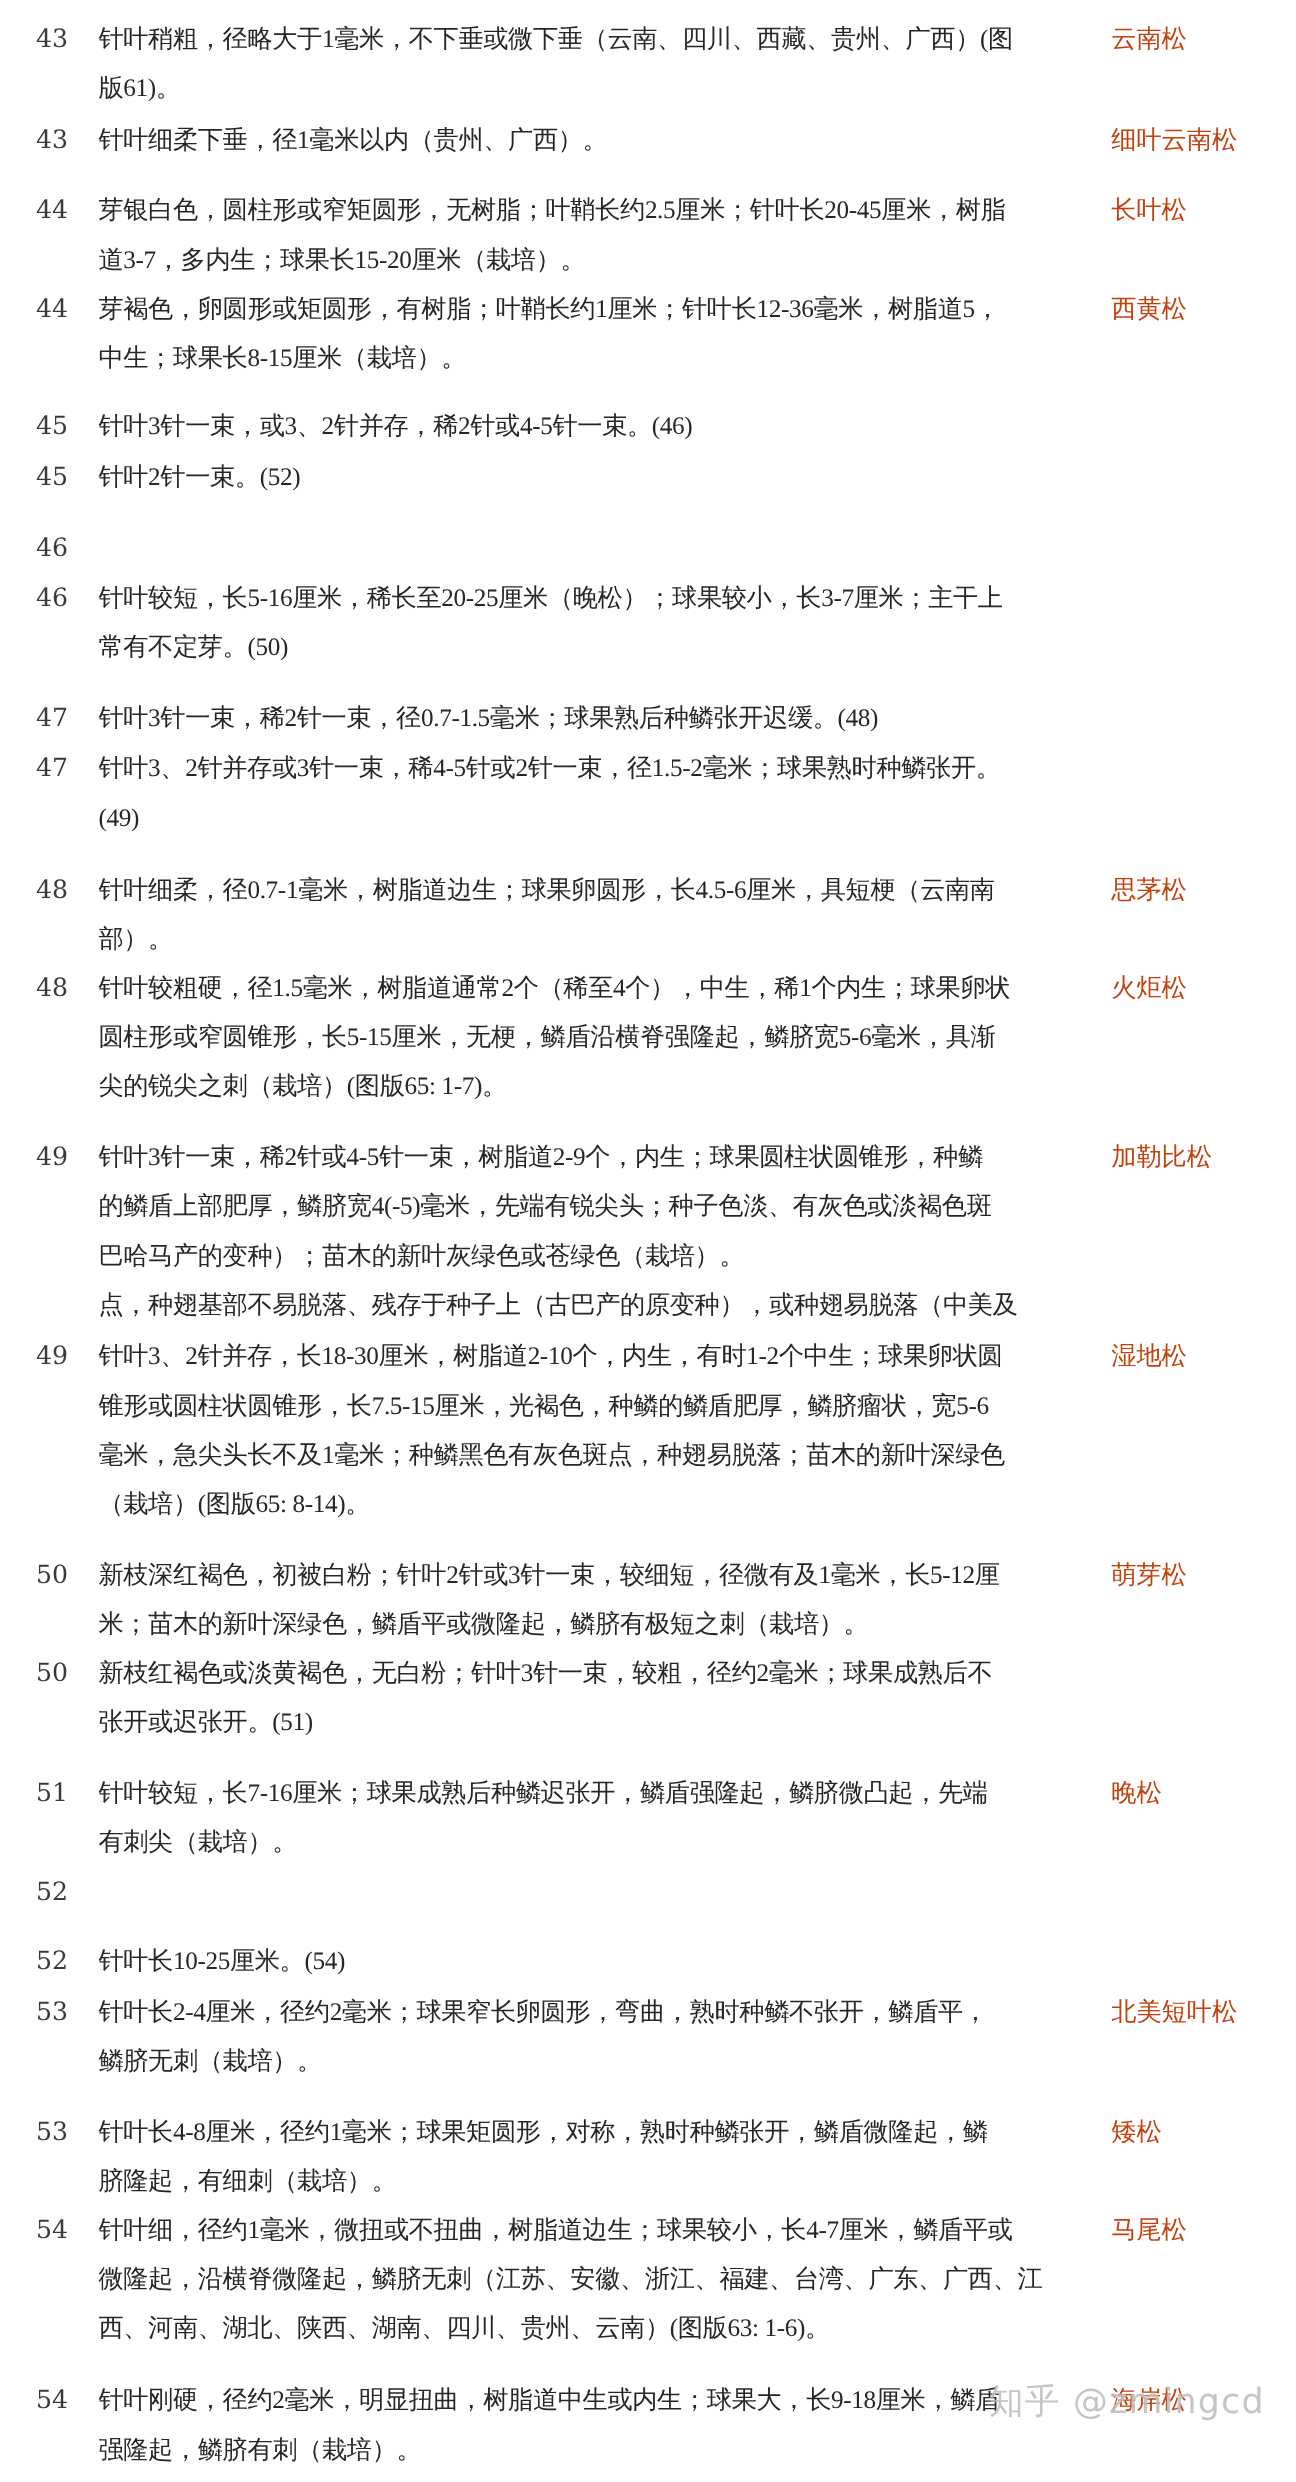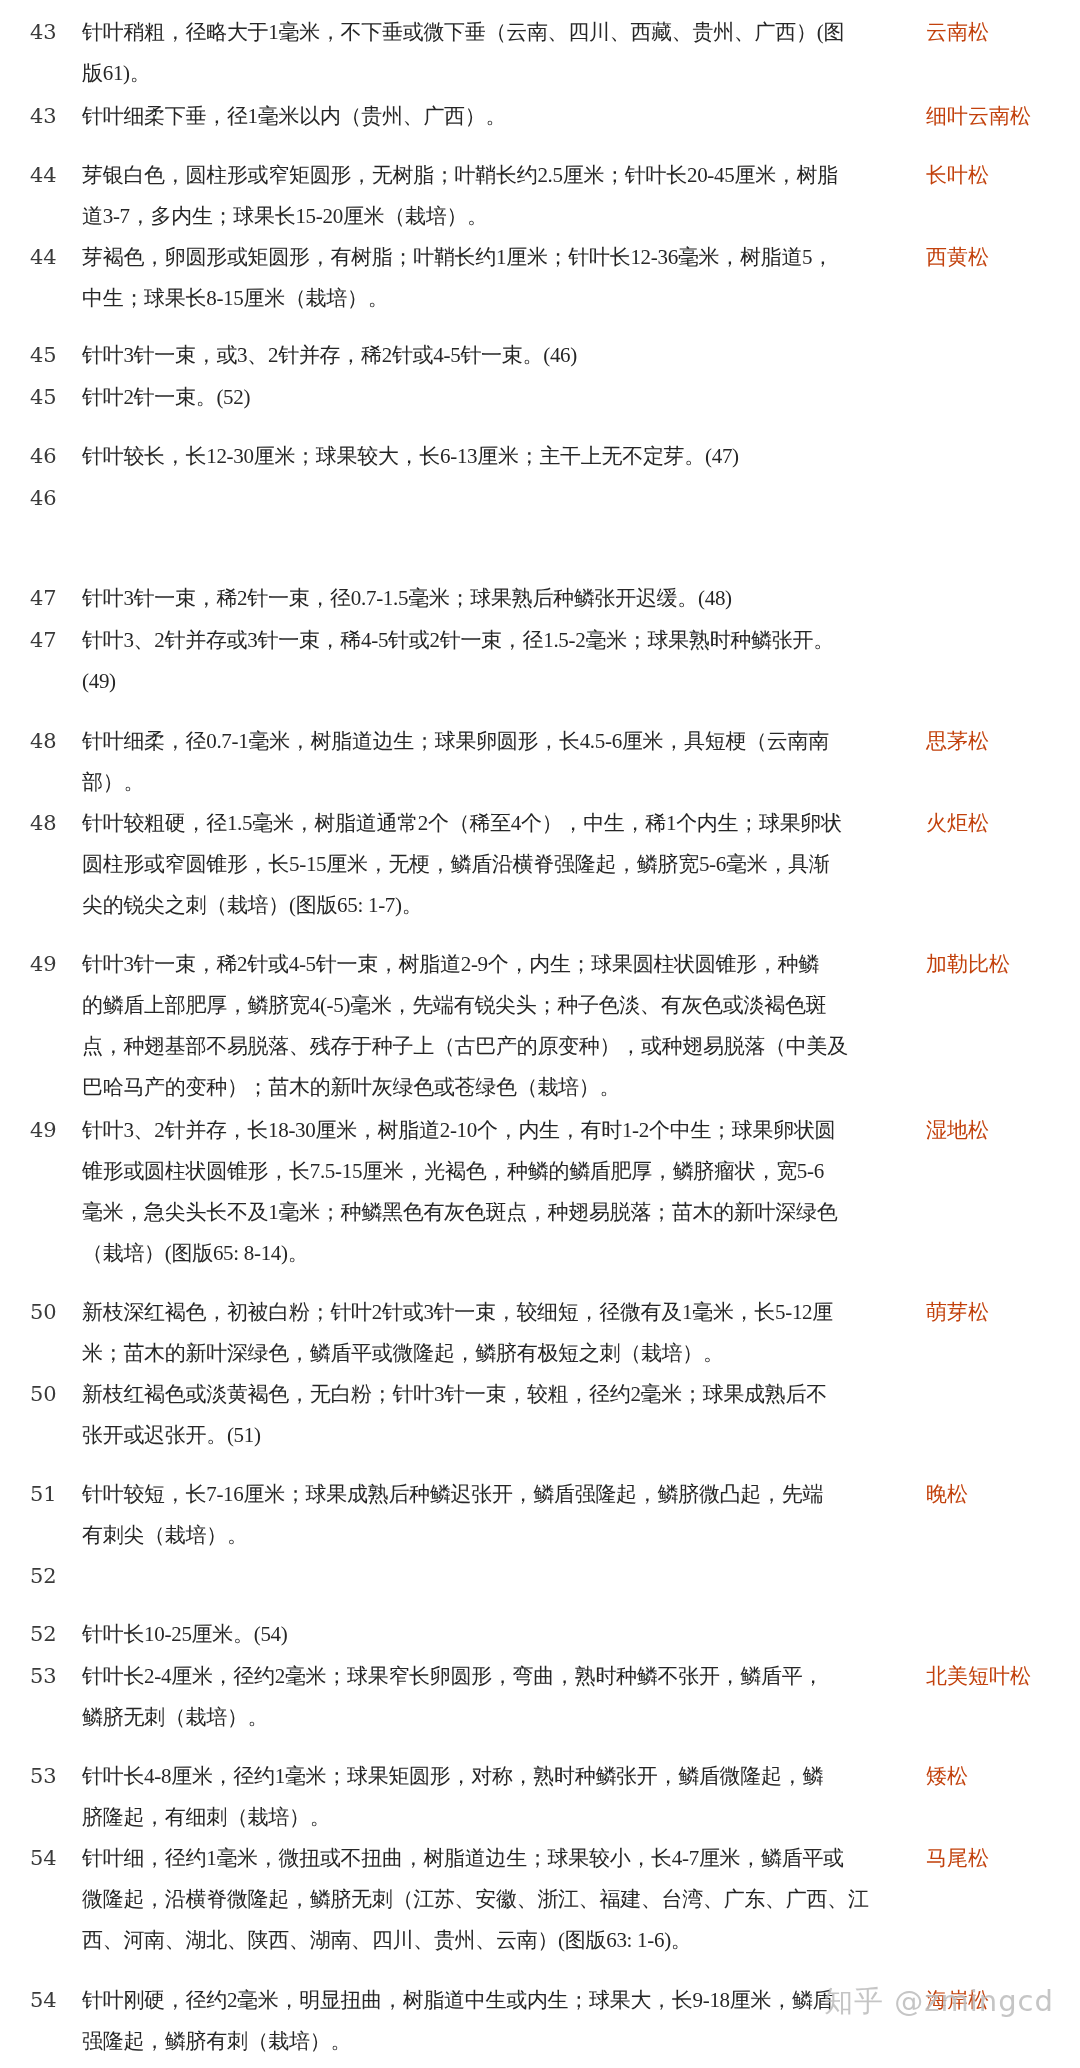--- a/index.html
+++ b/index.html
@@ -77,26 +77,27 @@
       </div>
     </div>
     <div class="row" style="top: 377px; height: 41px;">
       <div class="num">45</div>
       <div class="desc">
         <span>针叶2针一束。(52)</span>
       </div>
     </div>
     <div class="row" style="top: 436px; height: 41px;">
       <div class="num">46</div>
-      <div class="desc">
-        <span>针叶较长，长12-30厘米；球果较大，长6-13厘米；主干上无不定芽。(47)</span>
-      </div>
     </div>
     <div class="row" style="top: 478px; height: 82px;">
       <div class="num">46</div>
+      <div class="desc">
+        <span>针叶较短，长5-16厘米，稀长至20-25厘米（晚松）；球果较小，长3-7厘米；主干上</span>
+        <span>常有不定芽。(50)</span>
+      </div>
     </div>
     <div class="row" style="top: 578px; height: 41px;">
       <div class="num">47</div>
       <div class="desc">
         <span>针叶3针一束，稀2针一束，径0.7-1.5毫米；球果熟后种鳞张开迟缓。(48)</span>
       </div>
     </div>
     <div class="row" style="top: 620px; height: 82px;">
       <div class="num">47</div>
       <div class="desc">
@@ -119,22 +120,22 @@
         <span>圆柱形或窄圆锥形，长5-15厘米，无梗，鳞盾沿横脊强隆起，鳞脐宽5-6毫米，具渐</span>
         <span>尖的锐尖之刺（栽培）(图版65: 1-7)。</span>
       </div>
       <div class="name">火炬松</div>
     </div>
     <div class="row" style="top: 944px; height: 164px;">
       <div class="num">49</div>
       <div class="desc">
         <span>针叶3针一束，稀2针或4-5针一束，树脂道2-9个，内生；球果圆柱状圆锥形，种鳞</span>
         <span>的鳞盾上部肥厚，鳞脐宽4(-5)毫米，先端有锐尖头；种子色淡、有灰色或淡褐色斑</span>
+        <span>巴哈马产的变种）；苗木的新叶灰绿色或苍绿色（栽培）。</span>
         <span>点，种翅基部不易脱落、残存于种子上（古巴产的原变种），或种翅易脱落（中美及</span>
-        <span>巴哈马产的变种）；苗木的新叶灰绿色或苍绿色（栽培）。</span>
       </div>
       <div class="name">加勒比松</div>
     </div>
     <div class="row" style="top: 1110px; height: 164px;">
       <div class="num">49</div>
       <div class="desc">
         <span>针叶3、2针并存，长18-30厘米，树脂道2-10个，内生，有时1-2个中生；球果卵状圆</span>
         <span>锥形或圆柱状圆锥形，长7.5-15厘米，光褐色，种鳞的鳞盾肥厚，鳞脐瘤状，宽5-6</span>
         <span>毫米，急尖头长不及1毫米；种鳞黑色有灰色斑点，种翅易脱落；苗木的新叶深绿色</span>
         <span>（栽培）(图版65: 8-14)。</span>

